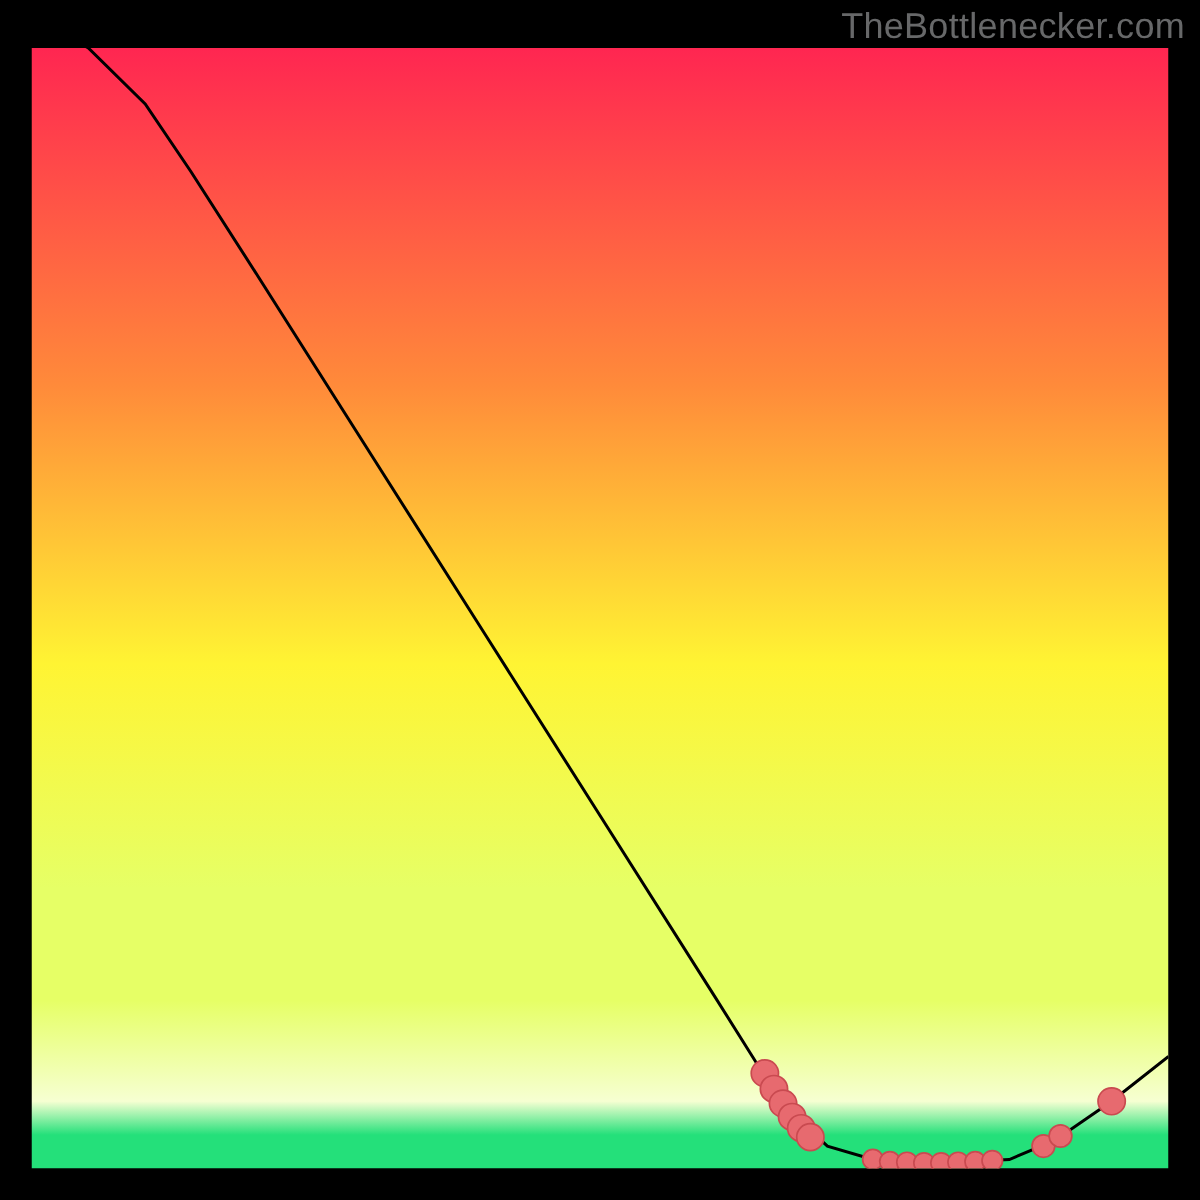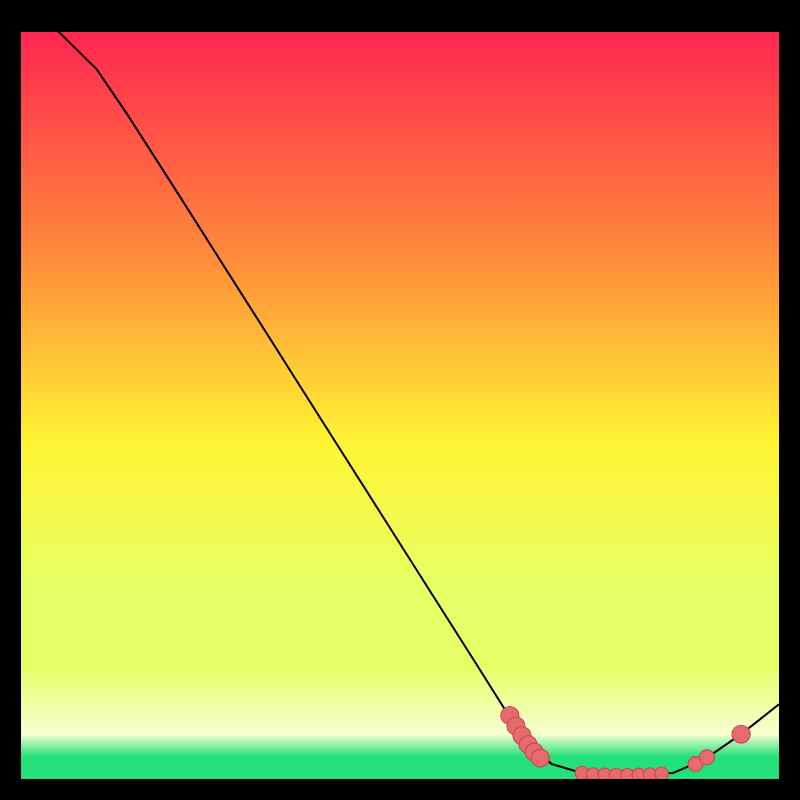--- a/index.html
+++ b/index.html
@@ -34,20 +34,21 @@
     height: 747px;
   }
   .plot svg {
     display: block;
   }
 </style>
 </head>
 <body>
 
 <div class="frame">
+  <div class="attribution">TheBottlenecker.com</div>
 
   <div class="plot">
     <svg id="chart-svg" viewBox="0 0 100 100" preserveAspectRatio="none" width="758" height="747">
       <defs>
         <linearGradient id="bg-grad" x1="0" y1="0" x2="0" y2="1">
           <stop id="g0" offset="0%" stop-color="#ff2651"></stop>
           <stop id="g1a" offset="30%" stop-color="#ff8a3a"></stop>
           <stop id="g1" offset="55%" stop-color="#fff433"></stop>
           <stop id="g2" offset="75%" stop-color="#e6ff66"></stop>
           <stop id="g2b" offset="85%" stop-color="#e6ff66"></stop>

